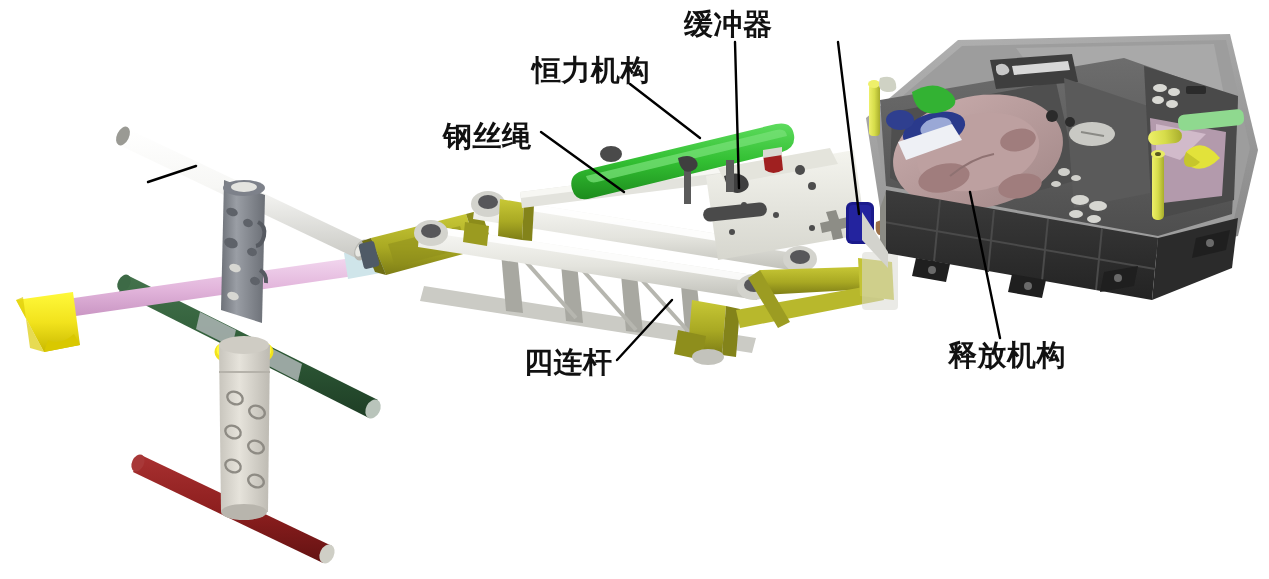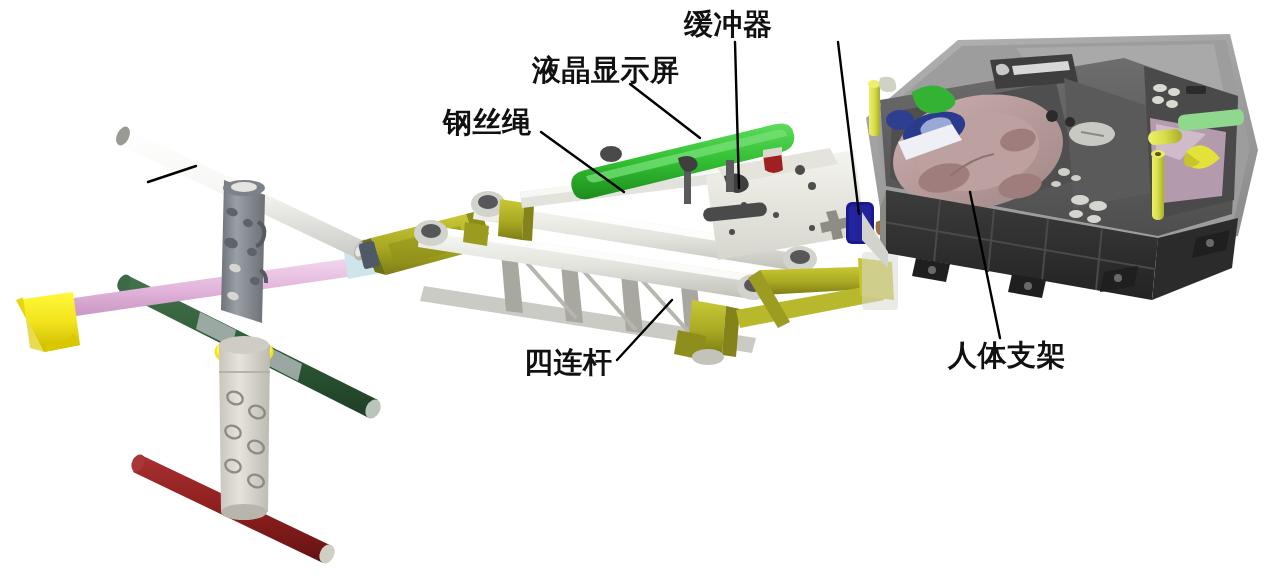--- a/index.html
+++ b/index.html
@@ -398,19 +398,19 @@
       <line x1="148" y1="182" x2="196" y2="166"></line>
       <line x1="541" y1="132" x2="624" y2="192"></line>
       <line x1="630" y1="84" x2="700" y2="138"></line>
       <line x1="735" y1="42" x2="739" y2="188"></line>
       <line x1="838" y1="42" x2="859" y2="214"></line>
       <line x1="617" y1="360" x2="672" y2="300"></line>
       <line x1="1000" y1="338" x2="970" y2="192"></line>
     </g>
   </svg>
 
-  <div class="lbl" style="left:443px;top:108px;">钢丝绳</div>
-  <div class="lbl" style="left:532px;top:56px;">液晶显示屏</div>
+  <div class="lbl" style="left:443px;top:122px;">钢丝绳</div>
+  <div class="lbl" style="left:532px;top:56px;">恒力机构</div>
   <div class="lbl" style="left:684px;top:10px;">缓冲器</div>
   <div class="lbl" style="left:524px;top:348px;">四连杆</div>
-  <div class="lbl" style="left:948px;top:341px;">人体支架</div>
+  <div class="lbl" style="left:948px;top:341px;">释放机构</div>
 
 </div>
 
 </body></html>

